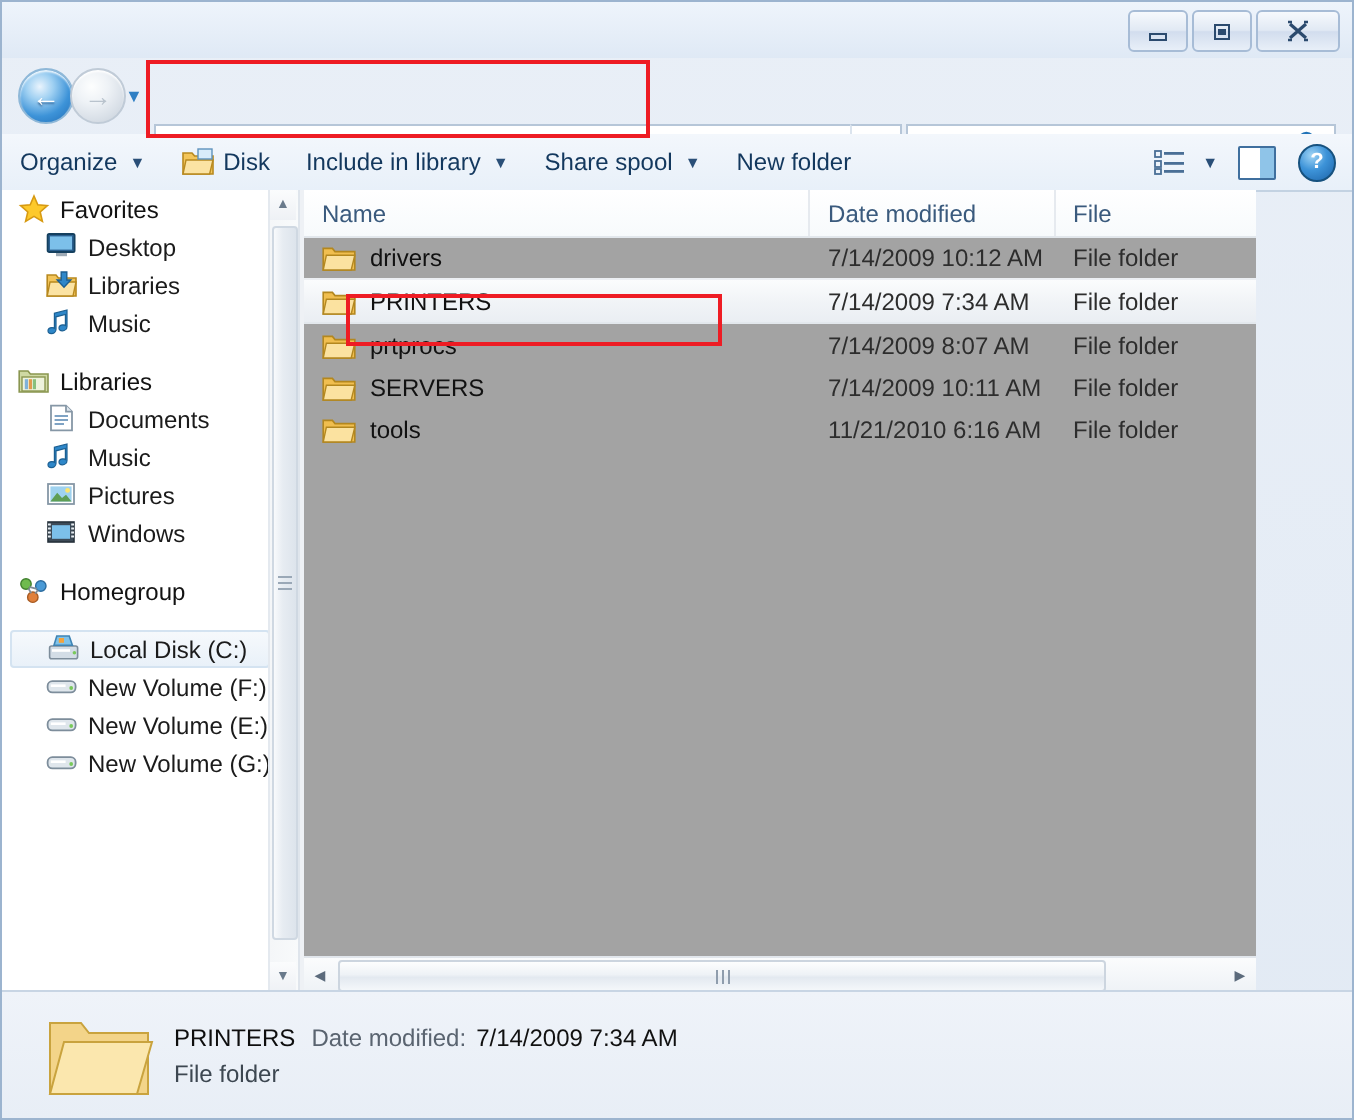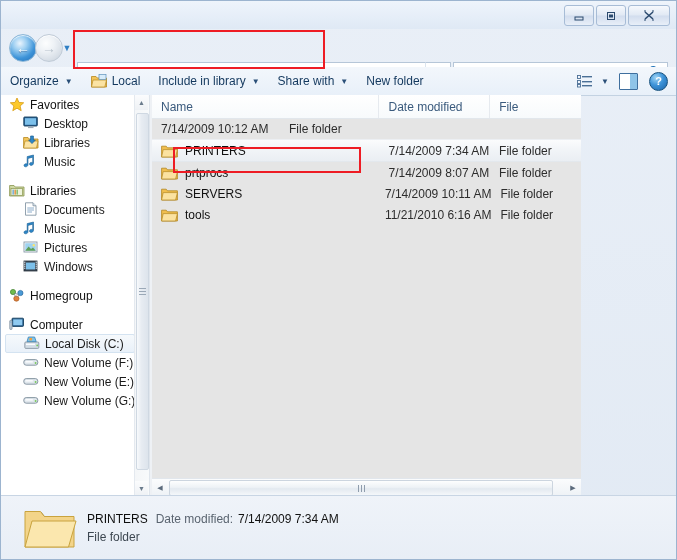--- a/index.html
+++ b/index.html
@@ -111,21 +111,21 @@
   .paneicon{width:17px;height:15px;border:1px solid #3f6f9e;border-radius:1px;
     background:linear-gradient(to right,#ffffff 0 58%,#8fc4e8 58% 100%);margin-left:10px;}
   .helpbtn{
     width:17px;height:17px;border-radius:50%;margin-left:11px;
     background:radial-gradient(circle at 35% 28%,#9fd4f5 0%,#3d93d8 45%,#1c63a8 100%);
     border:1px solid #17527f;color:#ffffff;font-size:11px;font-weight:bold;
     display:flex;align-items:center;justify-content:center;line-height:1;
   }
   
   .content{
-    position:absolute;left:0;top:94px;width:580px;height:401px;
+    position:absolute;left:0;top:94px;width:627px;height:401px;
     background:#ffffff;display:flex;border-radius:13px;
   }
   
   .sidebar{
     position:relative;width:148px;height:401px;
     background:#ffffff;flex:none;overflow:hidden;
   }
   .navlist{position:absolute;left:0;top:0;width:134px;}
   .navitem{
     display:flex;align-items:center;height:19px;padding-left:8px;
@@ -155,21 +155,21 @@
   .sb-thumb{
     position:absolute;left:1px;top:18px;width:11px;height:355px;
     background:linear-gradient(to right,#f8fafc 0%,#e7ecf2 40%,#dde4ec 100%);
     border:1px solid #cfd8e2;border-radius:2px;
     display:flex;align-items:center;justify-content:center;
   }
   .sb-grip{width:7px;height:7px;
     background:repeating-linear-gradient(to bottom,#9aa8b7 0 1px,transparent 1px 3px);}
   .splitter{width:2px;height:401px;background:#eef1f5;border-left:1px solid #dfe5ec;flex:none;}
   
-  .filepane{position:relative;flex:1;height:401px;background:#e5e5e5;overflow:hidden;}
+  .filepane{position:relative;flex:1;height:401px;background:#a3a3a3;overflow:hidden;}
   .colhead{
     position:absolute;left:0;top:0;right:0;height:23px;
     background:linear-gradient(to bottom,#ffffff 0%,#f7fafc 100%);
     border-bottom:1px solid #e2e7ec;display:flex;align-items:center;
   }
   .col{
     font-size:12px;color:#3a5a7d;height:23px;display:flex;align-items:center;
     border-right:1px solid #e6eaef;box-sizing:border-box;padding-left:9px;
   }
   .col.c-name{width:265px;}
@@ -303,28 +303,28 @@
       <span class="caret">▼</span>
     </div>
     <div class="tbitem">
       <span class="tb-open-icon">
         <svg width="16" height="14" viewBox="0 0 16 14">
           <path d="M0.5 2.5 L5 2.5 L6.3 4 L15.5 4 L15.5 13 L0.5 13 Z" fill="#f3c55a" stroke="#b8891f" stroke-width="0.8"></path>
           <path d="M2 6 L15.5 6 L13.8 13 L0.5 13 Z" fill="#fbe3a3" stroke="#b8891f" stroke-width="0.7"></path>
           <rect x="8" y="0.5" width="7" height="5" fill="#d8ecfa" stroke="#5f93bd" stroke-width="0.7"></rect>
         </svg>
       </span>
-      <span>Local</span>
+      <span>Disk</span>
     </div>
     <div class="tbitem">
       <span>Include in library</span>
       <span class="caret">▼</span>
     </div>
     <div class="tbitem">
-      <span>Share with</span>
+      <span>Share spool</span>
       <span class="caret">▼</span>
     </div>
     <div class="tbitem">
       <span>New folder</span>
     </div>
 
     <div class="tbright">
       <span class="viewicon">
         <svg width="16" height="14" viewBox="0 0 16 14">
           <rect x="0.5" y="1.5" width="3" height="3" fill="none" stroke="#4a6f96" stroke-width="0.9"></rect>
@@ -448,31 +448,20 @@
                 <circle cx="11.4" cy="5" r="2.6" fill="#4a9ad6" stroke="#2c6c9f" stroke-width="0.7"></circle>
                 <circle cx="7.4" cy="10.6" r="2.6" fill="#e0803c" stroke="#a65a22" stroke-width="0.7"></circle>
                 <path d="M5.6 5.4 L9.4 6.4 M5.2 6.2 L6.6 8.6 M10 7 L8.6 8.8" stroke="#7f8c98" stroke-width="0.9"></path>
               </svg>
           </span>
           <span>Homegroup</span>
         </div>
 
         <div class="navgap"></div>
 
-        <div class="navitem root">
-          <span class="nicon">
-            <svg width="16" height="14" viewBox="0 0 16 14">
-                <rect x="3" y="1.2" width="11.5" height="8.2" rx="0.8" fill="#2a5f8f" stroke="#15405f" stroke-width="0.9"></rect>
-                <rect x="4.2" y="2.4" width="9.1" height="5.8" fill="#8fcaf0"></rect>
-                <rect x="0.8" y="3.4" width="2.2" height="9" rx="0.6" fill="#c9d4de" stroke="#7b8d9c" stroke-width="0.8"></rect>
-                <circle cx="1.9" cy="5" r="0.5" fill="#4a9ad6"></circle>
-              </svg>
-          </span>
-          <span>Computer</span>
-        </div>
         <div class="navitem selected">
           <span class="nicon">
             <svg width="16" height="14" viewBox="0 0 16 14">
                 <rect x="0.8" y="6" width="14" height="6.4" rx="1" fill="#d3dde6" stroke="#7d8d9b" stroke-width="0.8"></rect>
                 <rect x="2" y="7.6" width="9" height="1.3" fill="#ffffff"></rect>
                 <circle cx="13.2" cy="9.4" r="0.9" fill="#79c95b"></circle>
                 <path d="M4.4 1 L10.6 1 L12.2 5.6 L3 5.6 Z" fill="#7fc3ea" stroke="#3f84b4" stroke-width="0.8"></path>
                 <rect x="5.4" y="2" width="2.6" height="2.4" fill="#f3a33c"></rect>
               </svg>
           </span>
@@ -523,20 +512,29 @@
 
     <div class="filepane">
       <div class="colhead">
         <div class="col c-name">Name</div>
         <div class="col c-date">Date modified</div>
         <div class="col c-type">File</div>
       </div>
 
       <div class="rows">
         <div class="row">
+          <div class="cell c-name">
+            <span class="ficon">
+              <svg width="17" height="14" viewBox="0 0 17 14">
+                  <path d="M0.6 2.2 L5.2 2.2 L6.5 3.8 L16.4 3.8 L16.4 13 L0.6 13 Z" fill="#f0be4f" stroke="#b3871f" stroke-width="0.8"></path>
+                  <path d="M2.2 5.6 L16.4 5.6 L14.6 13 L0.6 13 Z" fill="#fbe2a0" stroke="#b3871f" stroke-width="0.7"></path>
+                </svg>
+            </span>
+            <span>drivers</span>
+          </div>
           <div class="cell c-date">7/14/2009 10:12 AM</div>
           <div class="cell c-type">File folder</div>
         </div>
 
         <div class="row selected">
           <div class="cell c-name">
             <span class="ficon">
               <svg width="17" height="14" viewBox="0 0 17 14">
                   <path d="M0.6 2.2 L5.2 2.2 L6.5 3.8 L16.4 3.8 L16.4 13 L0.6 13 Z" fill="#f0be4f" stroke="#b3871f" stroke-width="0.8"></path>
                   <path d="M2.2 5.6 L16.4 5.6 L14.6 13 L0.6 13 Z" fill="#fbe2a0" stroke="#b3871f" stroke-width="0.7"></path>

